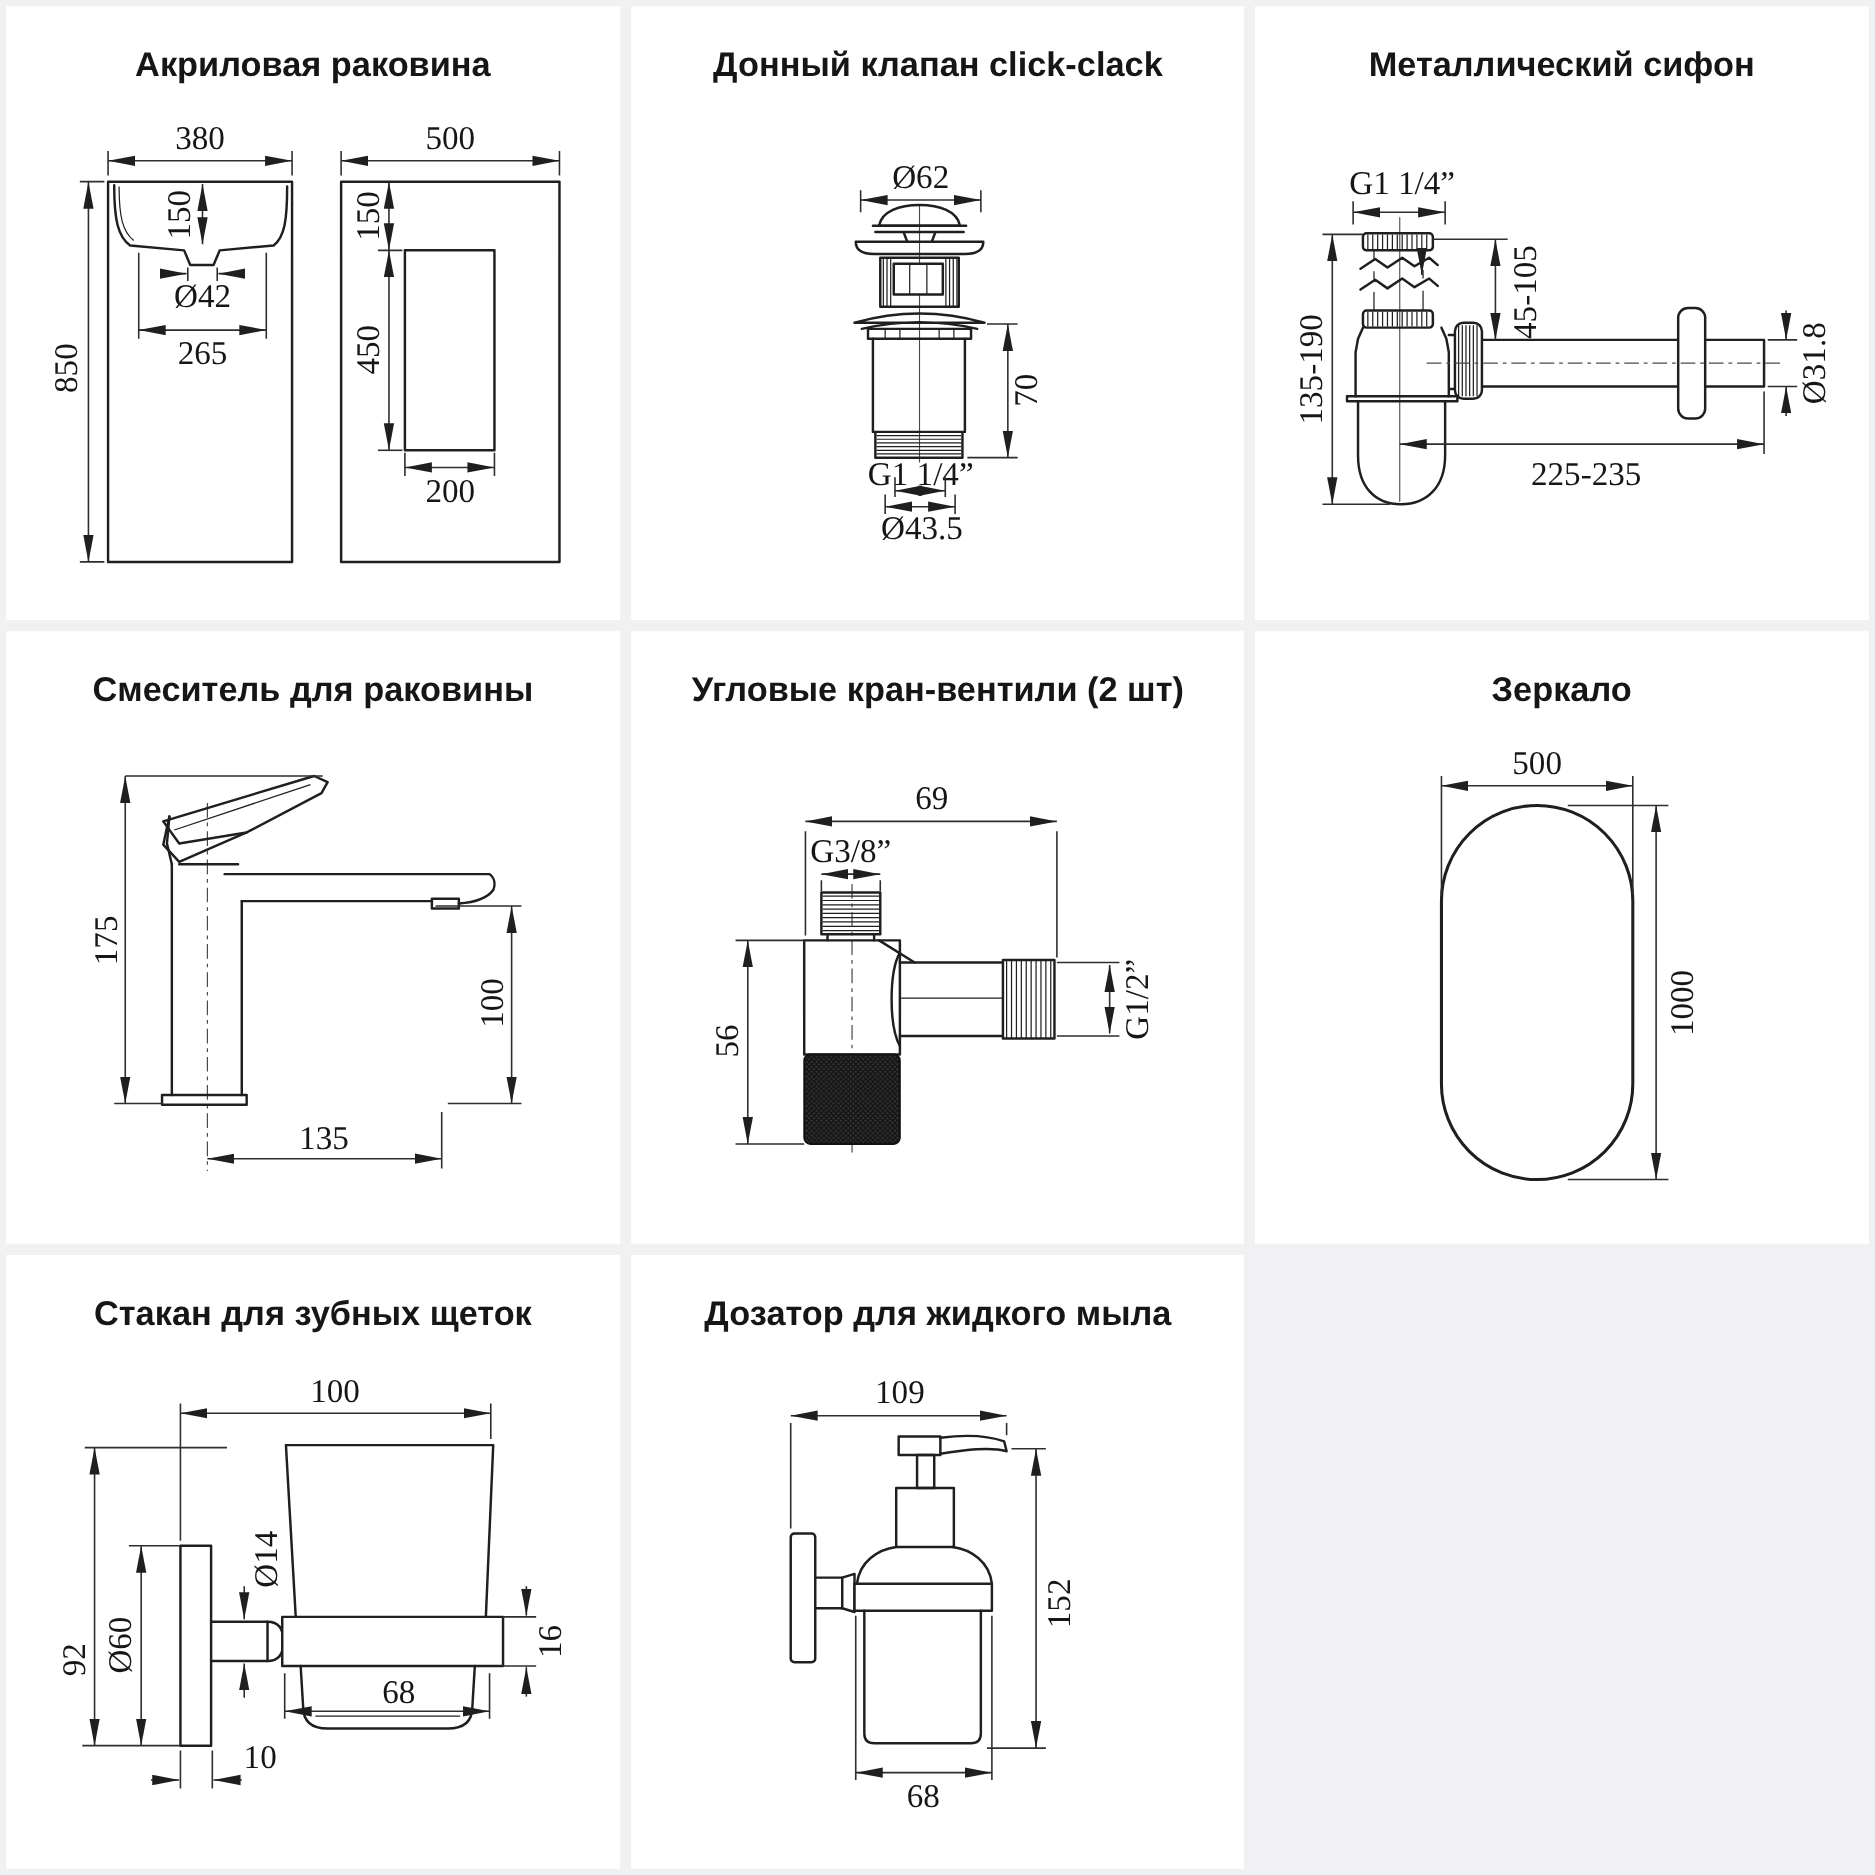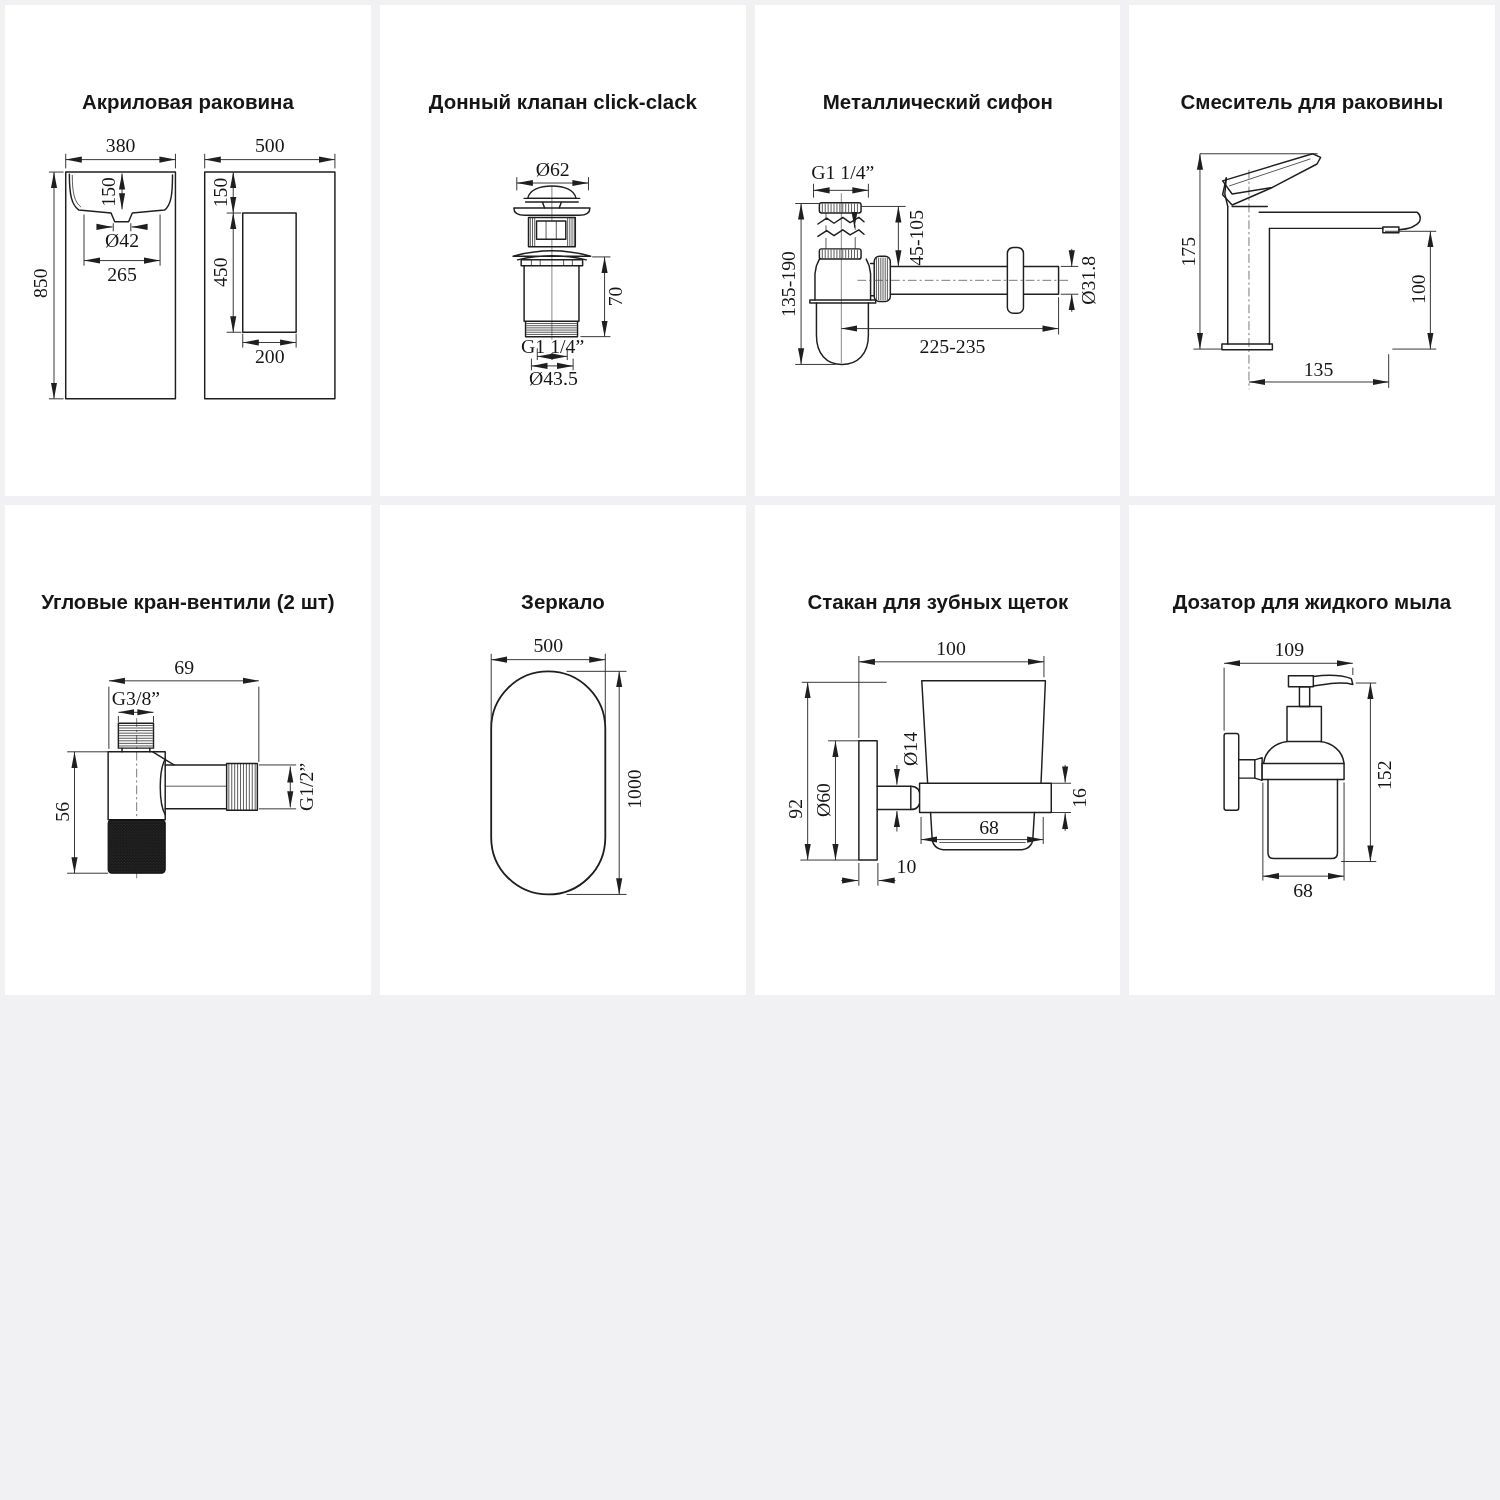--- a/index.html
+++ b/index.html
@@ -1,18 +1,18 @@
 <!DOCTYPE html>
 <html><head>
 <meta charset="utf-8">
 <style>
   html,body{margin:0;padding:0;}
   body{width:1500px;height:1500px;background:#f1f1f3;font-family:"Liberation Sans",sans-serif;position:relative;}
   .grid{position:absolute;inset:0;box-sizing:border-box;padding:5px;display:grid;
-        grid-template-columns:repeat(4,1fr);grid-template-rows:repeat(3,1fr);gap:9px;}
+        grid-template-columns:repeat(3,1fr);grid-template-rows:repeat(3,1fr);gap:9px;}
   .card{background:#ffffff;position:relative;overflow:hidden;}
   .cell-empty{background:transparent;}
   .card svg{position:absolute;inset:0;width:100%;height:100%;}
   .title{font-family:"Liberation Sans",sans-serif;font-weight:700;font-size:28px;fill:#161616;text-anchor:middle;}
   .t{font-family:"Liberation Serif","DejaVu Serif",serif;font-size:27px;fill:#161616;text-anchor:middle;}
   .o{fill:none;stroke:#1f1f1f;stroke-width:2;stroke-linejoin:round;stroke-linecap:round;}
   .o25{fill:none;stroke:#1f1f1f;stroke-width:2.5;}
   .ow{fill:#ffffff;stroke:#1f1f1f;stroke-width:2;stroke-linejoin:round;}
   .h{fill:none;stroke:#1f1f1f;stroke-width:1;}
   .d{fill:none;stroke:#2e2e2e;stroke-width:1.3;}

